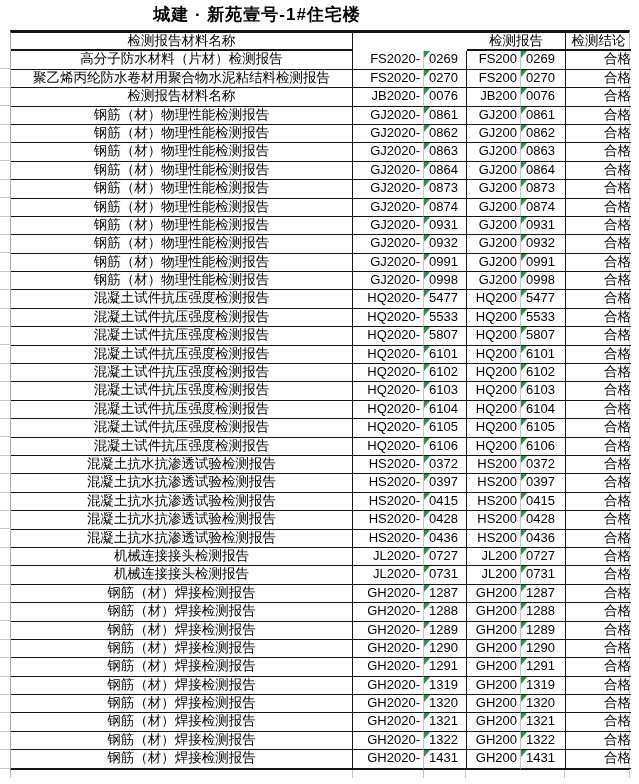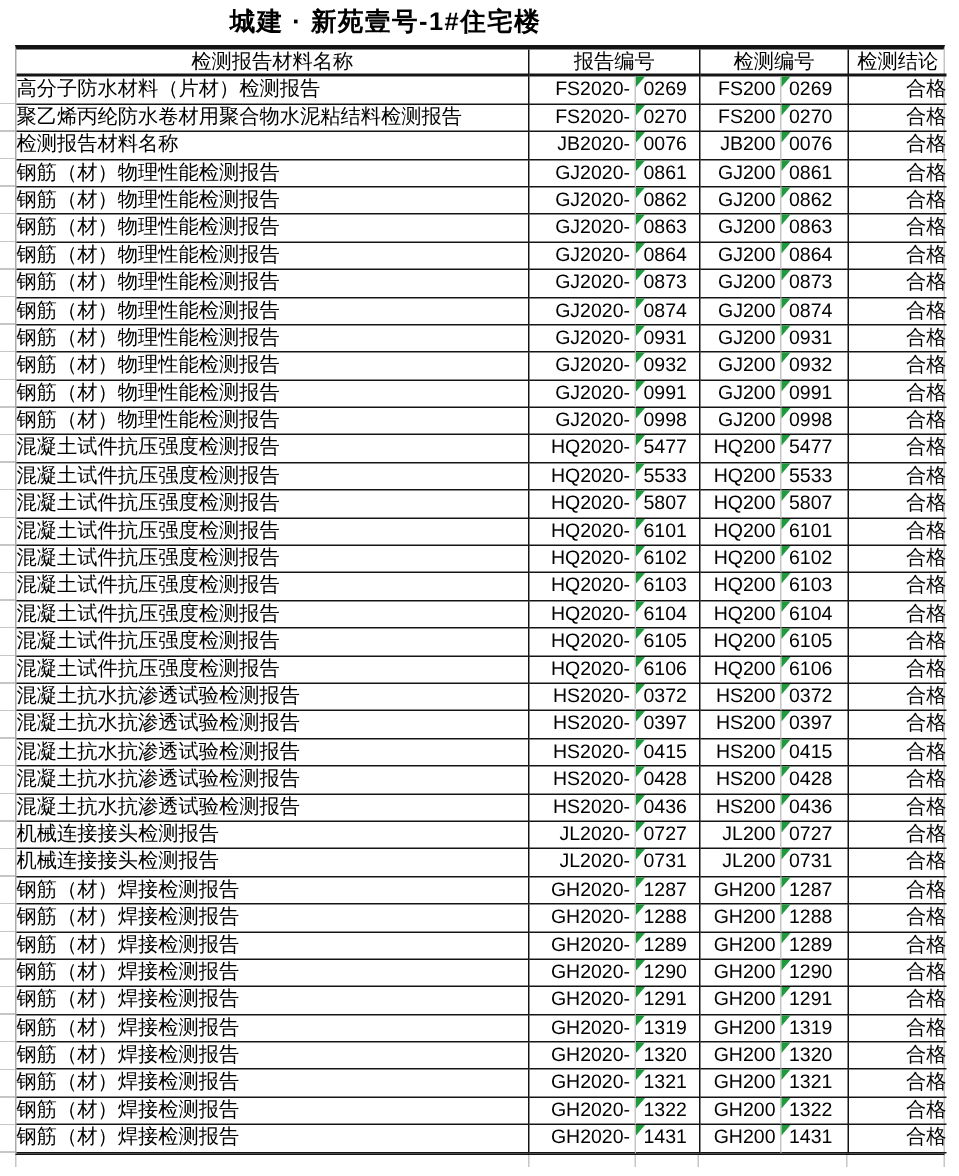--- a/index.html
+++ b/index.html
@@ -50,21 +50,21 @@
     border-bottom:1.5px solid var(--ink);
     position:relative;
   }
   .hdr{
     text-align:center;
     font-size:13.5px;
     border-bottom:2px solid var(--ink);
   }
   .v-dark{border-right:1.5px solid var(--ink);}
   .v-light{border-right:1px solid var(--grid-light);}
-  .c-mat{font-size:13.5px;}
+  .c-mat{text-align:center;font-size:13.5px;}
   .c-rp,.c-tp{text-align:right;padding-right:3px;}
   .c-rn,.c-tn{text-align:left;padding-left:5px;}
   .c-res{text-align:right;padding-left:3px;font-size:13.5px;}
   .flag{
     position:absolute;top:0;left:0;
     width:0;height:0;
     border-top:7px solid var(--flag-green);
     border-right:6px solid transparent;
   }
   .stub{
@@ -74,22 +74,21 @@
 </style>
 </head>
 <body>
 
 <div class="page-title">城建 · 新苑壹号-1#住宅楼</div>
 
 <div class="left-ticks"></div>
 
 <div class="sheet-table">
   <div class="cell hdr v-dark">检测报告材料名称</div>
-  <div class="cell hdr v-dark" style="grid-column:2 / span 2;">报告编号</div>
-  <div class="cell hdr v-dark" style="grid-column:4 / span 2;">检测编号</div>
+  <div class="cell hdr v-dark" style="grid-column:4 / span 2;">检测报告</div>
   <div class="cell hdr">检测结论</div>
 
   <div class="row">
     <div class="cell c-mat v-dark">高分子防水材料（片材）检测报告</div>
     <div class="cell c-rp v-light">FS2020-</div>
     <div class="cell c-rn v-dark">
       <span class="flag"></span>
       <span>0269</span>
     </div>
     <div class="cell c-tp v-light">FS200</div>

